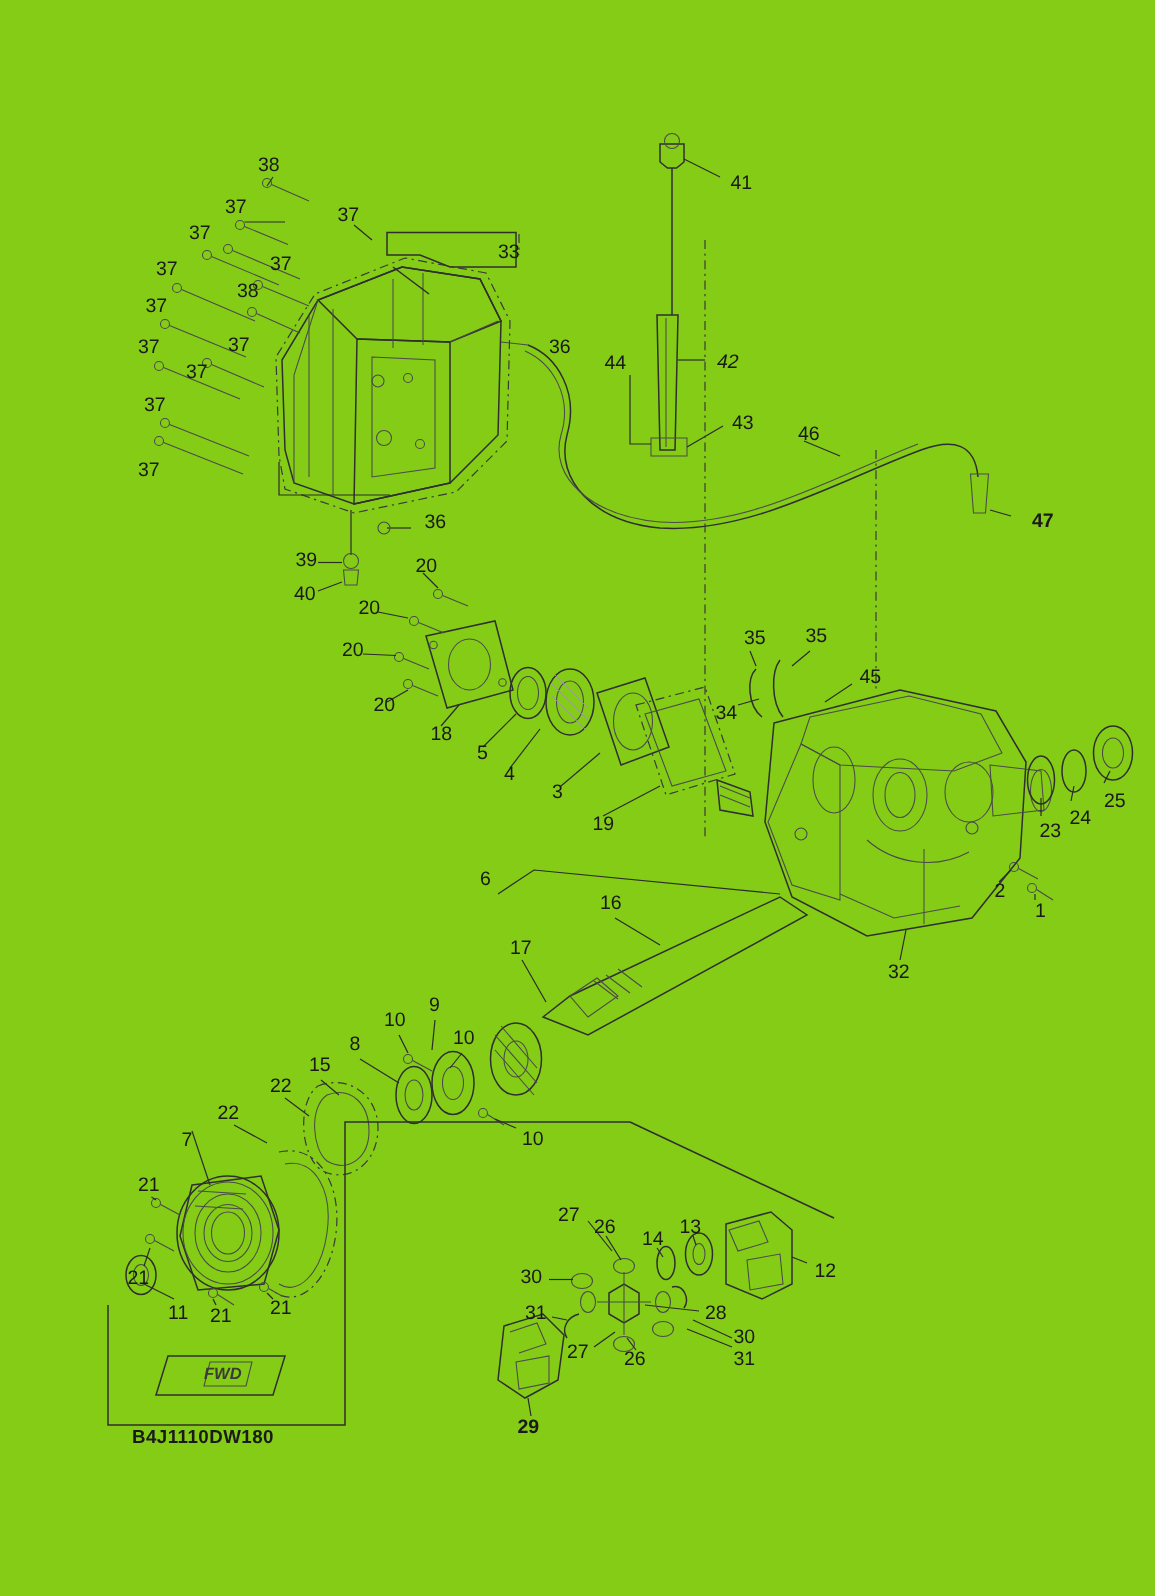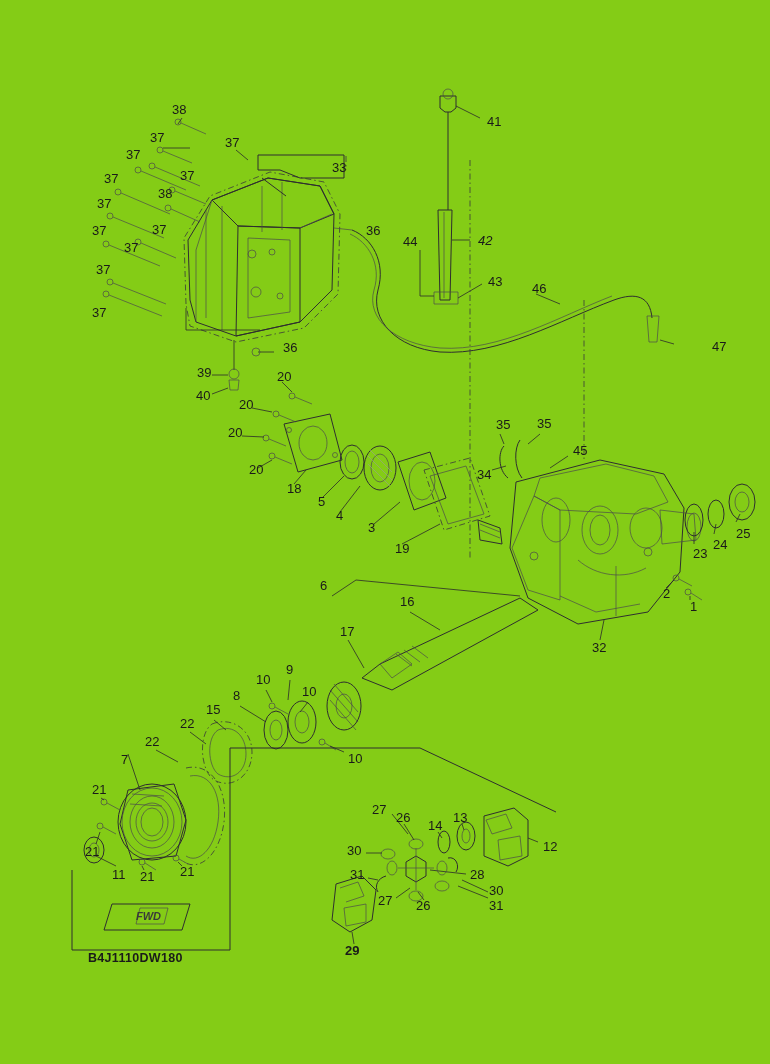--- a/index.html
+++ b/index.html
@@ -380,21 +380,21 @@
   <div class="callout" style="left:96px; top:263px;">37</div>
   <div class="callout" style="left:92px; top:306px;">37</div>
   <div class="callout" style="left:283px; top:341px;">36</div>
   <div class="callout" style="left:197px; top:366px;">39</div>
   <div class="callout" style="left:196px; top:389px;">40</div>
   <div class="callout" style="left:487px; top:115px;">41</div>
   <div class="callout" style="left:478px; top:234px;font-style:italic;">42</div>
   <div class="callout" style="left:403px; top:235px;">44</div>
   <div class="callout" style="left:488px; top:275px;">43</div>
   <div class="callout" style="left:532px; top:282px;">46</div>
-  <div class="callout" style="left:712px; top:340px;">47</div>
+  <div class="callout" style="left:688px; top:340px;font-weight:bold;">47</div>
   <div class="callout" style="left:277px; top:370px;">20</div>
   <div class="callout" style="left:239px; top:398px;">20</div>
   <div class="callout" style="left:228px; top:426px;">20</div>
   <div class="callout" style="left:249px; top:463px;">20</div>
   <div class="callout" style="left:287px; top:482px;">18</div>
   <div class="callout" style="left:318px; top:495px;">5</div>
   <div class="callout" style="left:336px; top:509px;">4</div>
   <div class="callout" style="left:368px; top:521px;">3</div>
   <div class="callout" style="left:395px; top:542px;">19</div>
   <div class="callout" style="left:496px; top:418px;">35</div>

